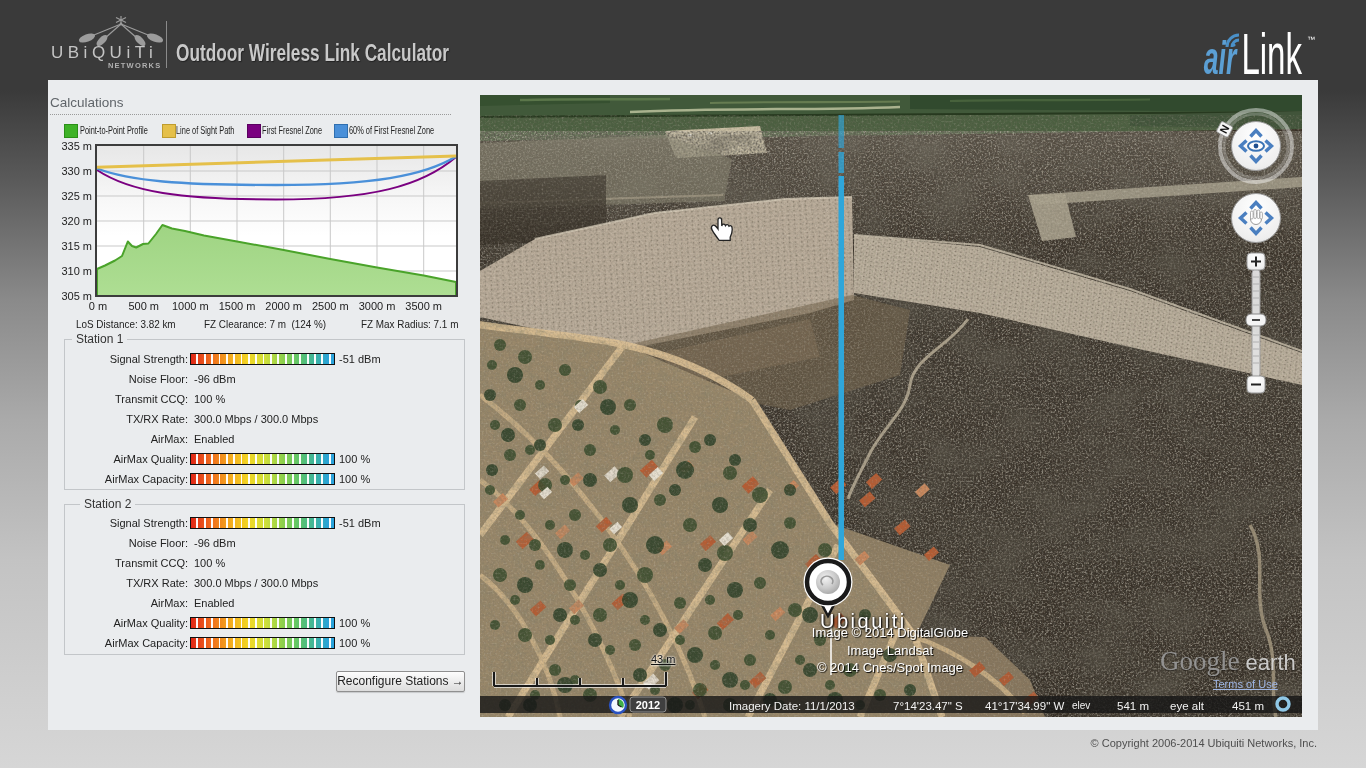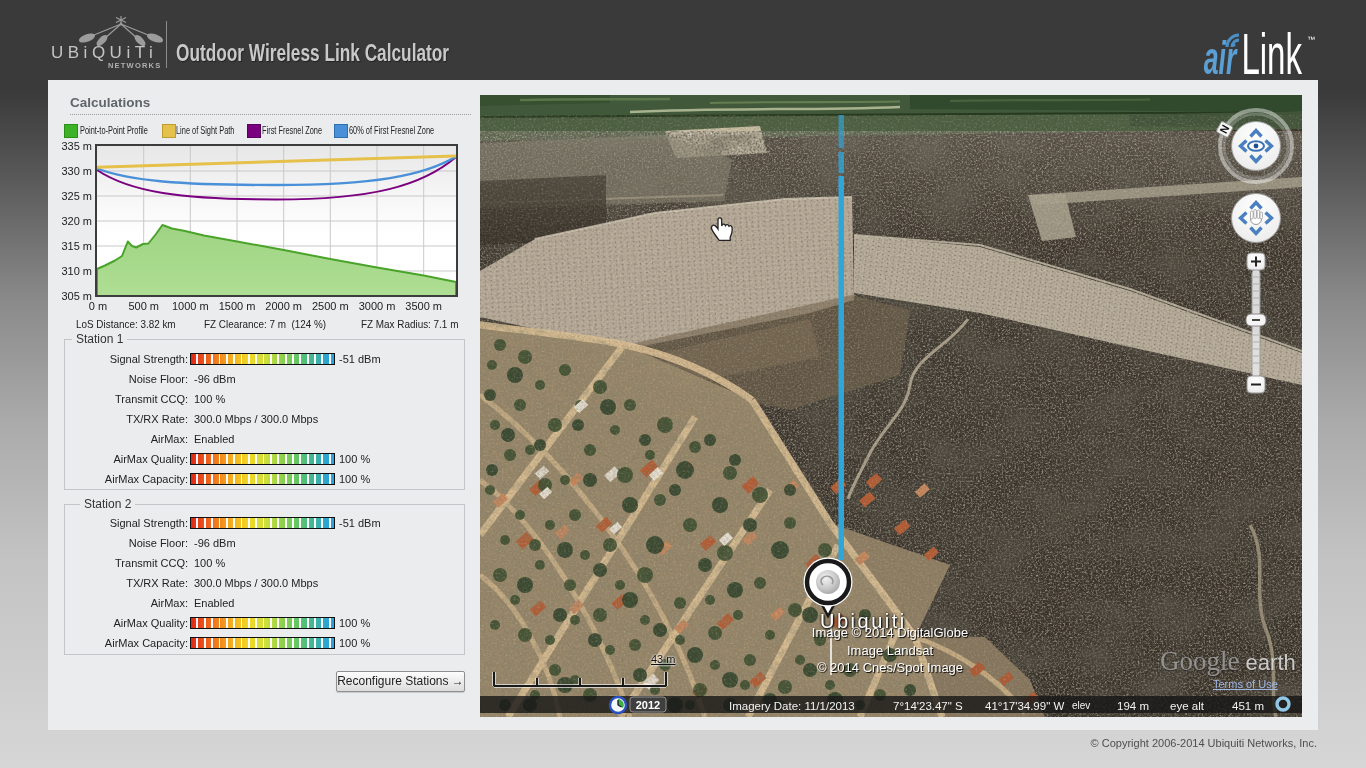--- a/index.html
+++ b/index.html
@@ -56,21 +56,21 @@
 <g fill="none" stroke="#4a90c8">
 <path d="M37,21 A7,7 0 0 1 44,14" stroke-width="3"></path>
 <path d="M32,21 A12,12 0 0 1 44,9" stroke-width="3"></path>
 <circle cx="39" cy="19" r="1.6" fill="#4a90c8" stroke="none"></circle>
 </g>
 <text x="112" y="16" font-size="8" fill="#fff" font-family="Liberation Sans">™</text>
 </svg>
 
 <div id="card"></div>
 
-<div class="abs" style="left:70px;top:95px;width:401px;font-size:13.5px;font-weight:bold;color:#60656a;border-bottom:1px dotted #9a9a9a;padding-bottom:4px;">Calculations</div>
+<div class="abs" style="left:50px;top:95px;width:401px;font-size:13.5px;font-weight:normal;color:#60656a;border-bottom:1px dotted #9a9a9a;padding-bottom:4px;">Calculations</div>
 
 <div class="abs" style="left:64px;top:124px;width:401px;height:13px;font-size:10px;color:#222;">
 
 <span style="position:absolute;left:0;top:0;width:12px;height:12px;background:#3eb227;border:1px solid #2a8f17;"></span>
 <span style="position:absolute;left:16px;top:1px;transform:scaleX(.74);transform-origin:0 0;">Point-to-Point Profile</span>
 
 <span style="position:absolute;left:98px;top:0;width:12px;height:12px;background:#e5c04a;border:1px solid #bf9c2e;"></span>
 <span style="position:absolute;left:112px;top:1px;transform:scaleX(.74);transform-origin:0 0;">Line of Sight Path</span>
 
 <span style="position:absolute;left:183px;top:0;width:12px;height:12px;background:#7a0080;border:1px solid #5a0060;"></span>
@@ -638,17 +638,17 @@
 <div class="abs" style="left:795px;top:660px;width:190px;text-align:center;font-size:13px;color:#fff;text-shadow:1px 1px 1px #000;">© 2014 Cnes/Spot Image</div>
 
 <div class="abs" style="left:1160px;top:646px;font-family:'Liberation Serif',serif;font-size:27px;color:#9a9a9a;opacity:0.9;text-shadow:0 1px 1px rgba(0,0,0,0.4);">Google<span style="font-family:'Liberation Sans',sans-serif;font-size:22px;color:#d8d8d8;"> earth</span></div>
 
 <div class="abs" style="left:1213px;top:678px;font-size:11px;color:#9fb6e4;text-decoration:underline;">Terms of Use</div>
 
 <div class="abs" style="left:729px;top:700px;font-size:11.5px;color:#f2f2f2;">Imagery Date: 11/1/2013</div>
 <div class="abs" style="left:893px;top:700px;font-size:11.5px;color:#f2f2f2;">7°14'23.47" S</div>
 <div class="abs" style="left:985px;top:700px;font-size:11.5px;color:#f2f2f2;">41°17'34.99" W</div>
 <div class="abs" style="left:1072px;top:700px;font-size:10px;color:#f2f2f2;">elev</div>
-<div class="abs" style="left:1117px;top:700px;font-size:11.5px;color:#f2f2f2;">194 m</div>
+<div class="abs" style="left:1117px;top:700px;font-size:11.5px;color:#f2f2f2;">541 m</div>
 <div class="abs" style="left:1170px;top:700px;font-size:11.5px;color:#f2f2f2;">eye alt</div>
 <div class="abs" style="left:1232px;top:700px;font-size:11.5px;color:#f2f2f2;">451 m</div>
 
 <div class="abs" style="left:0;top:737px;width:1317px;text-align:right;font-size:11px;color:#4e4e4e;">© Copyright 2006-2014 Ubiquiti Networks, Inc.</div>
 
 </body></html>

